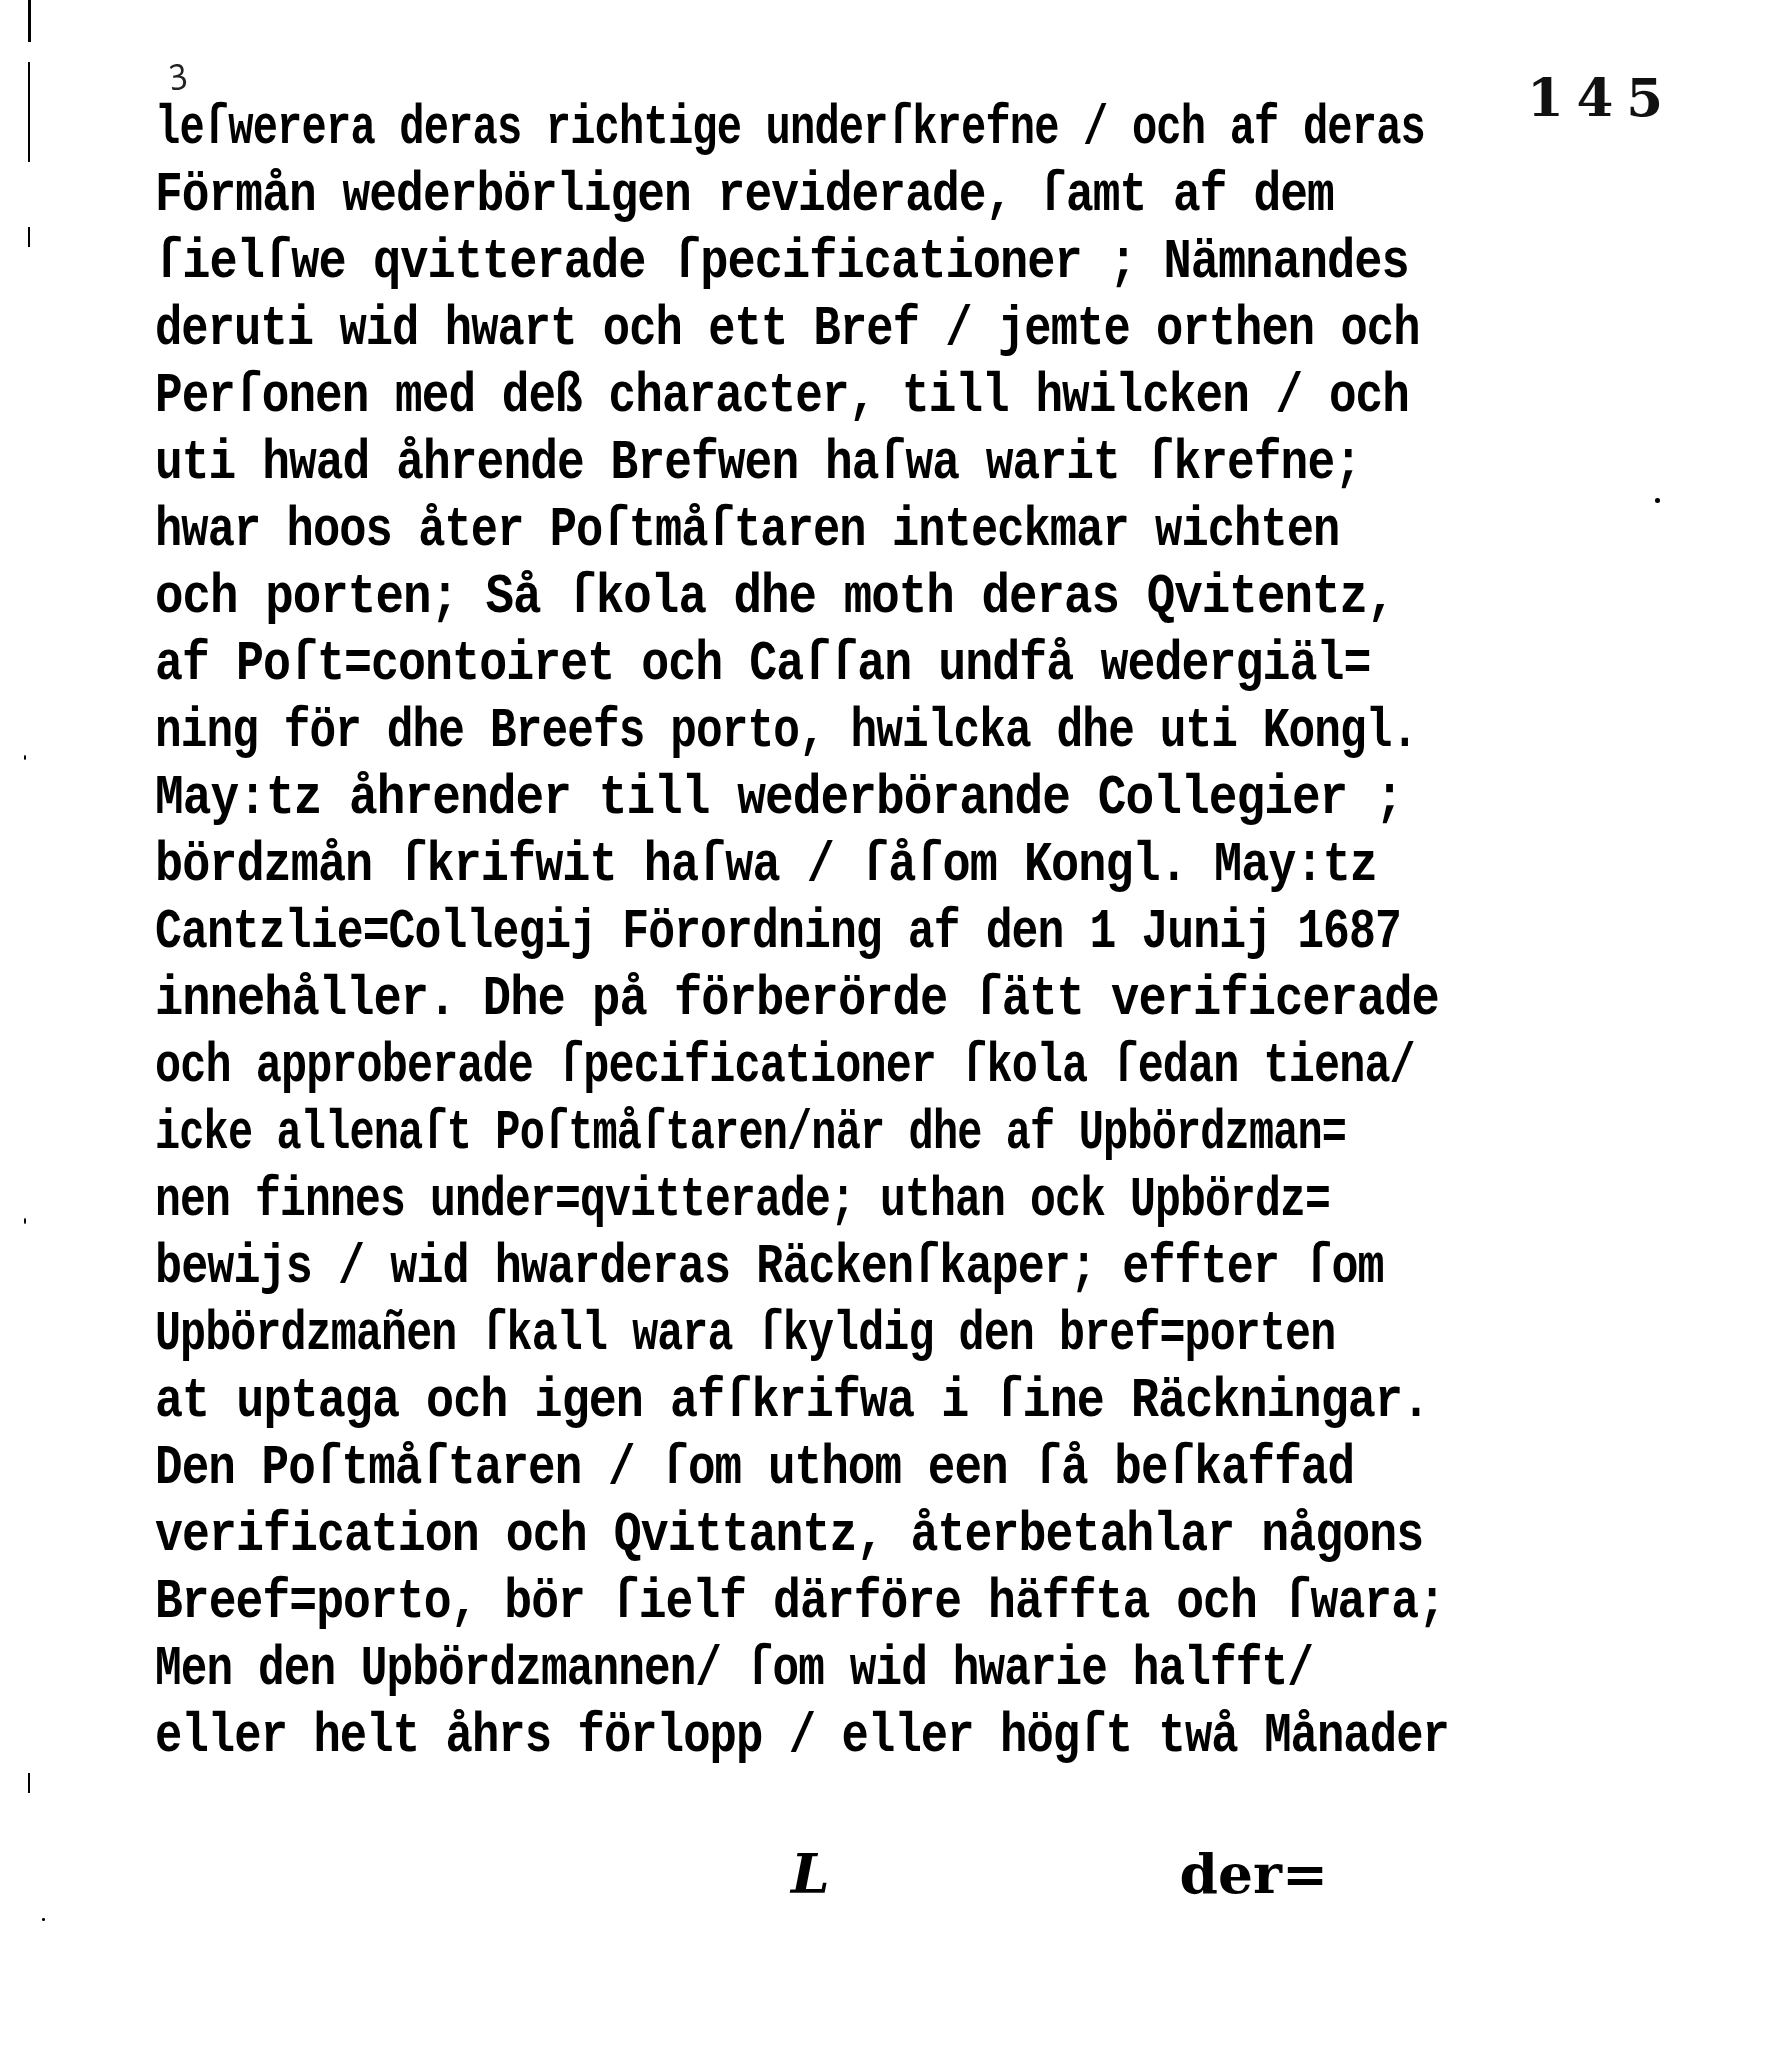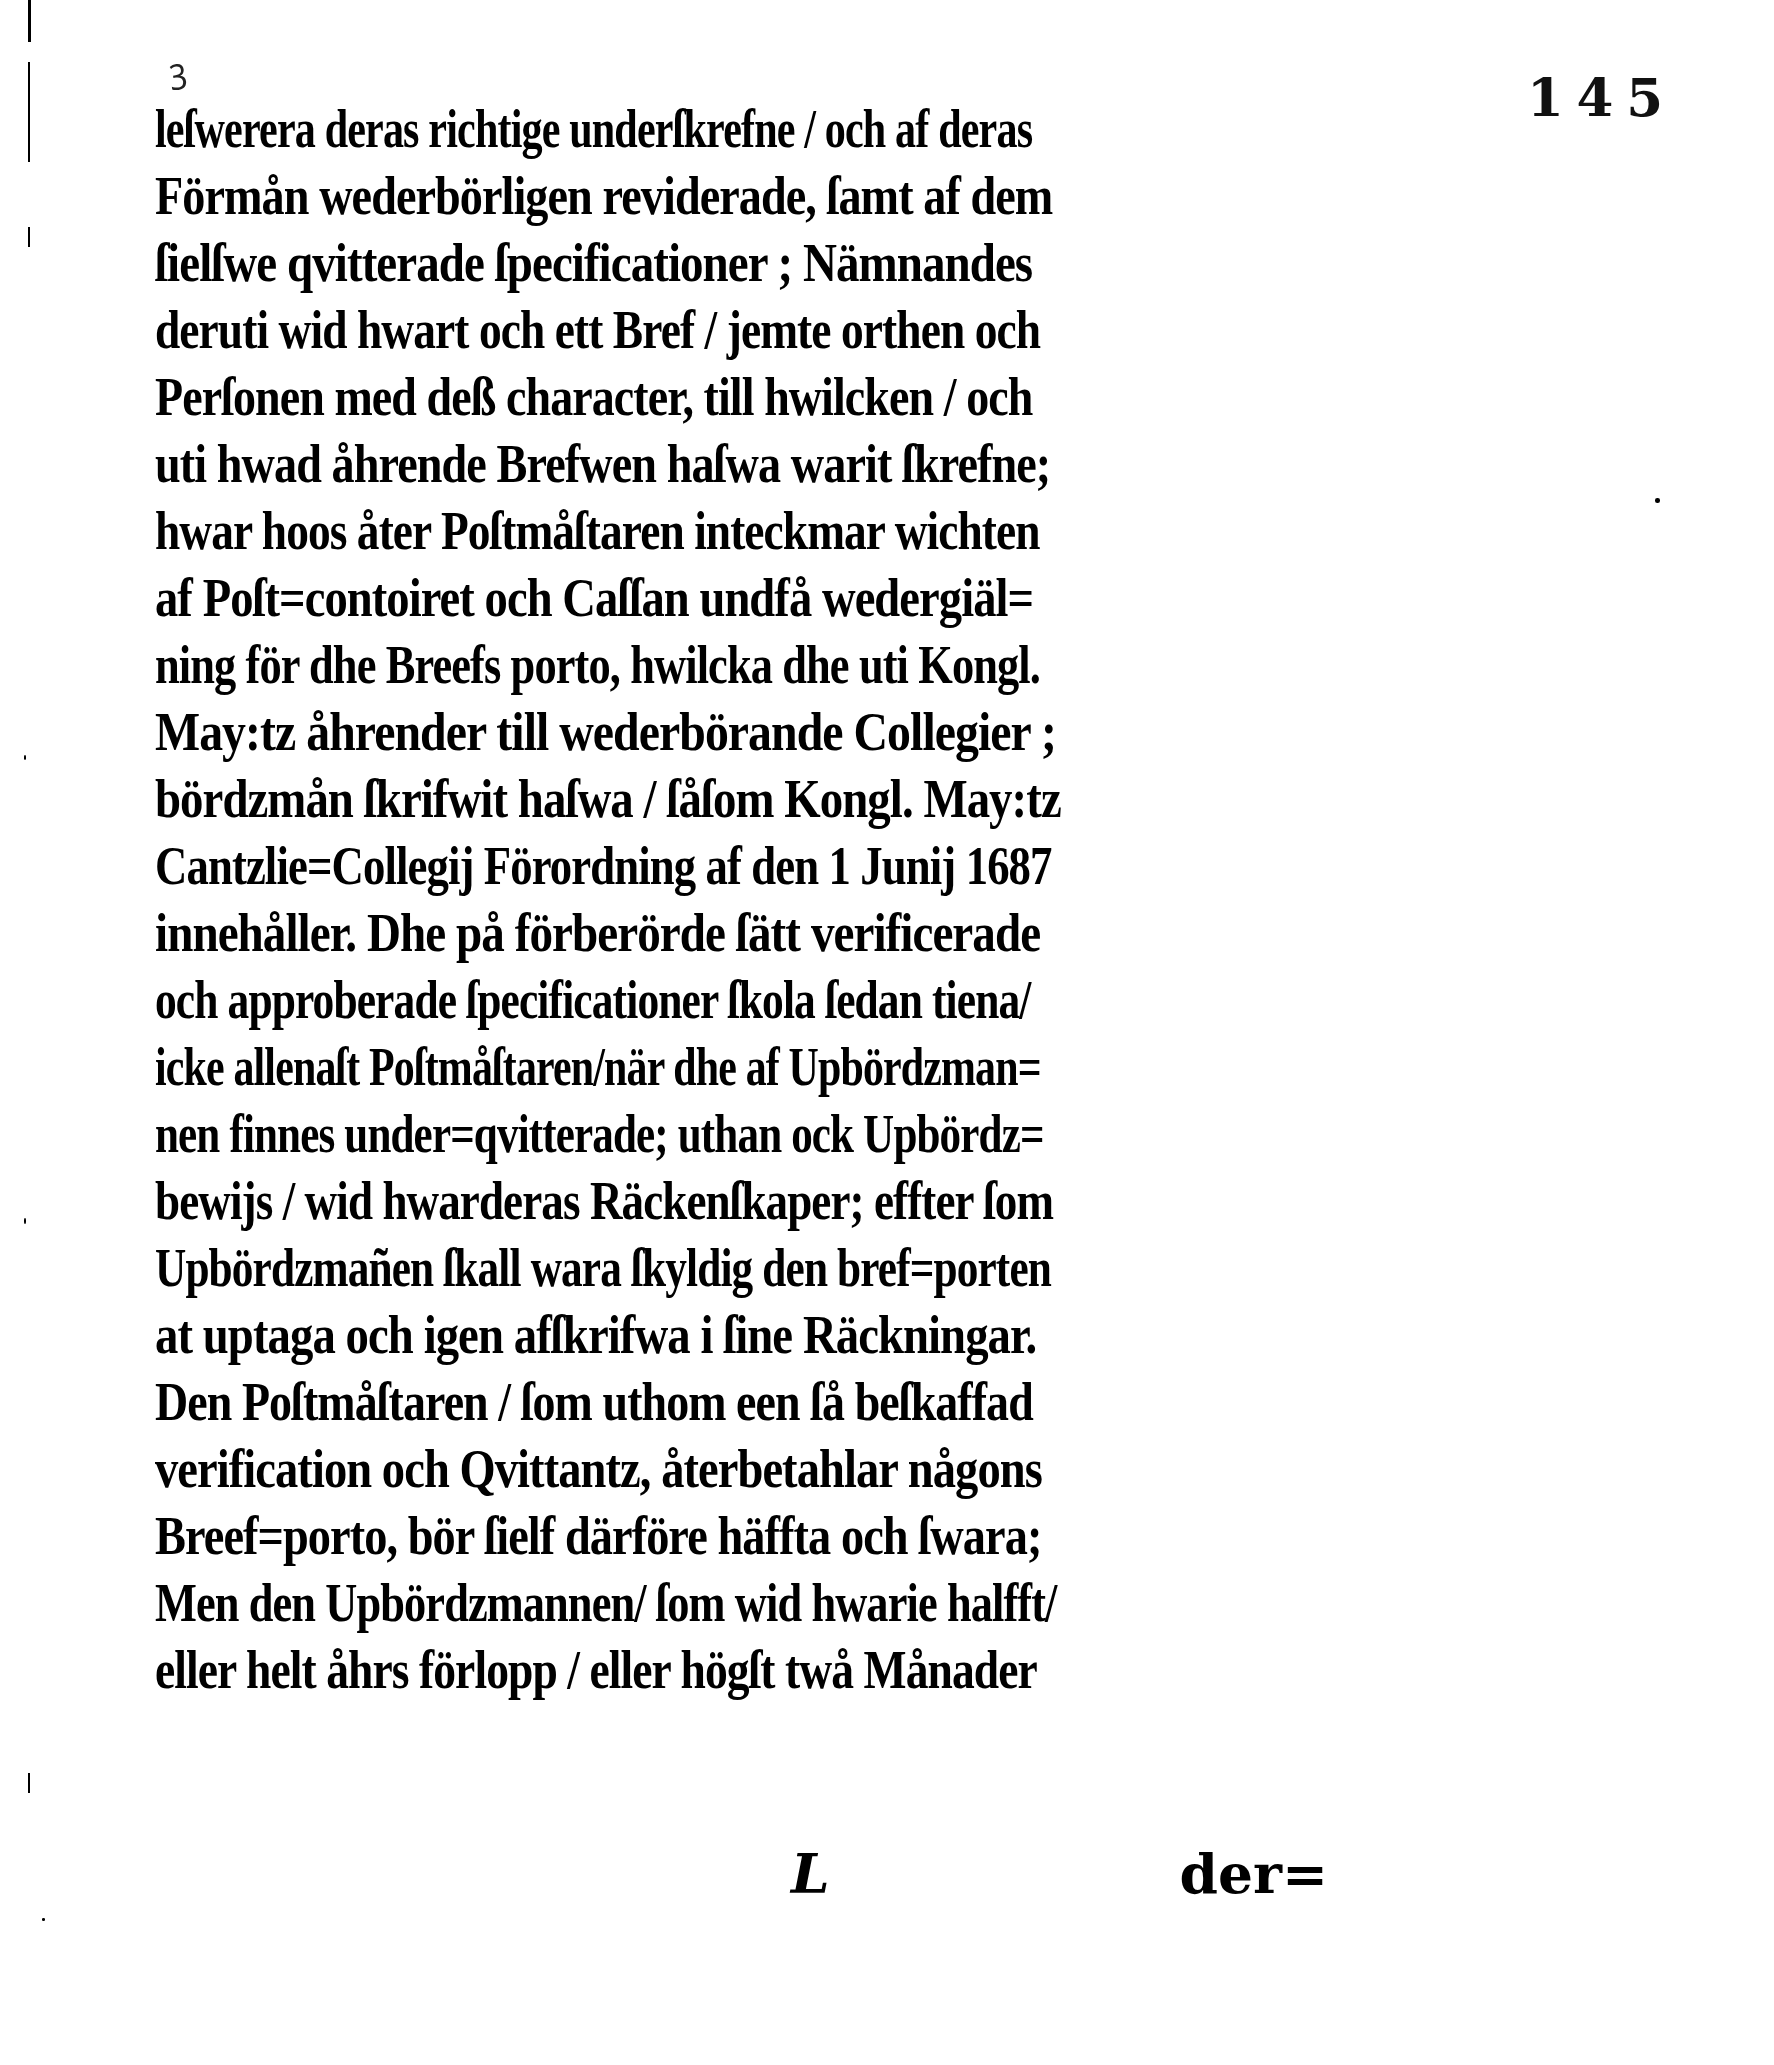--- a/index.html
+++ b/index.html
@@ -59,21 +59,21 @@
       left: 155px;
       top: 95px;
       width: 1173px;
     }
     .line {
       height: 67px;
       line-height: 67px;
       white-space: nowrap;
       font-size: 55px;
       font-weight: bold;
-      font-family: Liberation Serif, serif;
+      font-family: Liberation Mono, monospace;
       letter-spacing: -1.1px;
       transform-origin: left center;
       display: block;
       overflow: visible;
     }
     .line span.fit {
       display: inline-block;
       transform-origin: left center;
     }
     .signature-row {
@@ -119,20 +119,21 @@
   <div class="page-number">145</div>
 
   <div class="text-block">
     <div class="line"><span class="fit" style="transform: scaleX(0.7655);">leſwerera deras richtige underſkrefne / och af deras</span></div>
     <div class="line"><span class="fit" style="transform: scaleX(0.8397);">Förmån wederbörligen reviderade,  ſamt af dem</span></div>
     <div class="line"><span class="fit" style="transform: scaleX(0.8543);">ſielſwe qvitterade ſpecificationer ;  Nämnandes</span></div>
     <div class="line"><span class="fit" style="transform: scaleX(0.8257);">deruti wid hwart och ett Bref /  jemte orthen och</span></div>
     <div class="line"><span class="fit" style="transform: scaleX(0.8362);">Perſonen med deß character,  till hwilcken /  och</span></div>
     <div class="line"><span class="fit" style="transform: scaleX(0.84);">uti hwad åhrende Brefwen haſwa warit ſkrefne;</span></div>
     <div class="line"><span class="fit" style="transform: scaleX(0.8249);">hwar hoos åter Poſtmåſtaren inteckmar wichten</span></div>
+    <div class="line"><span class="fit" style="transform: scaleX(0.8634);">och porten; Så ſkola dhe moth deras Qvitentz,</span></div>
     <div class="line"><span class="fit" style="transform: scaleX(0.8466);">af Poſt=contoiret och Caſſan undfå wedergiäl=</span></div>
     <div class="line"><span class="fit" style="transform: scaleX(0.8074);">ning för dhe Breefs porto, hwilcka dhe uti Kongl.</span></div>
     <div class="line"><span class="fit" style="transform: scaleX(0.8691);">May:tz åhrender till wederbörande Collegier ;</span></div>
     <div class="line"><span class="fit" style="transform: scaleX(0.8511);">bördzmån ſkrifwit haſwa /  ſåſom Kongl. May:tz</span></div>
     <div class="line"><span class="fit" style="transform: scaleX(0.8136);">Cantzlie=Collegij Förordning af den 1 Junij 1687</span></div>
     <div class="line"><span class="fit" style="transform: scaleX(0.8562);">innehåller.    Dhe på förberörde ſätt verificerade</span></div>
     <div class="line"><span class="fit" style="transform: scaleX(0.7897);">och approberade ſpecificationer ſkola  ſedan tiena/</span></div>
     <div class="line"><span class="fit" style="transform: scaleX(0.7619);">icke allenaſt Poſtmåſtaren/när dhe af Upbördzman=</span></div>
     <div class="line"><span class="fit" style="transform: scaleX(0.7836);">nen finnes under=qvitterade;  uthan ock Upbördz=</span></div>
     <div class="line"><span class="fit" style="transform: scaleX(0.8194);">bewijs /  wid hwarderas Räckenſkaper; effter ſom</span></div>

